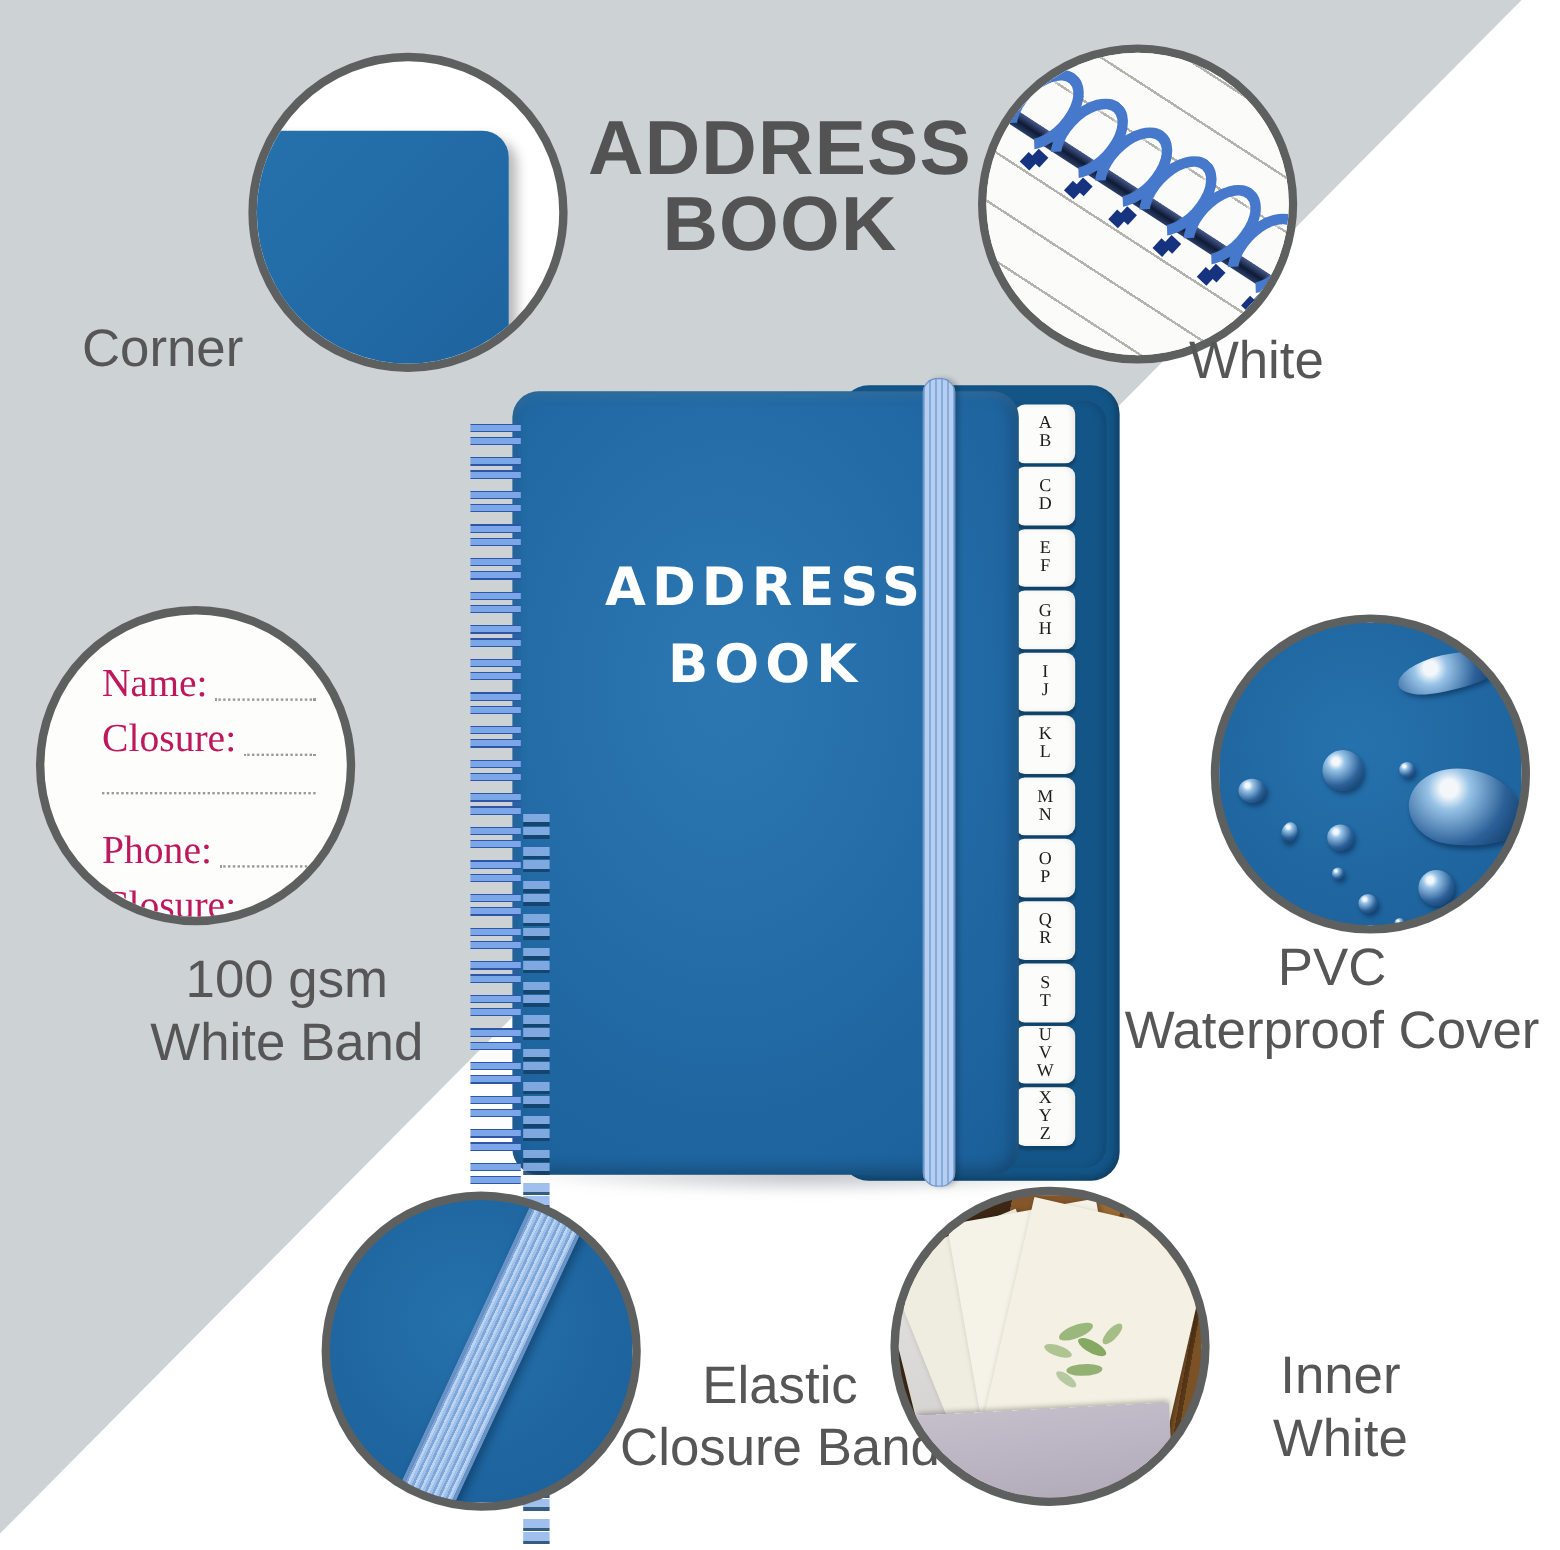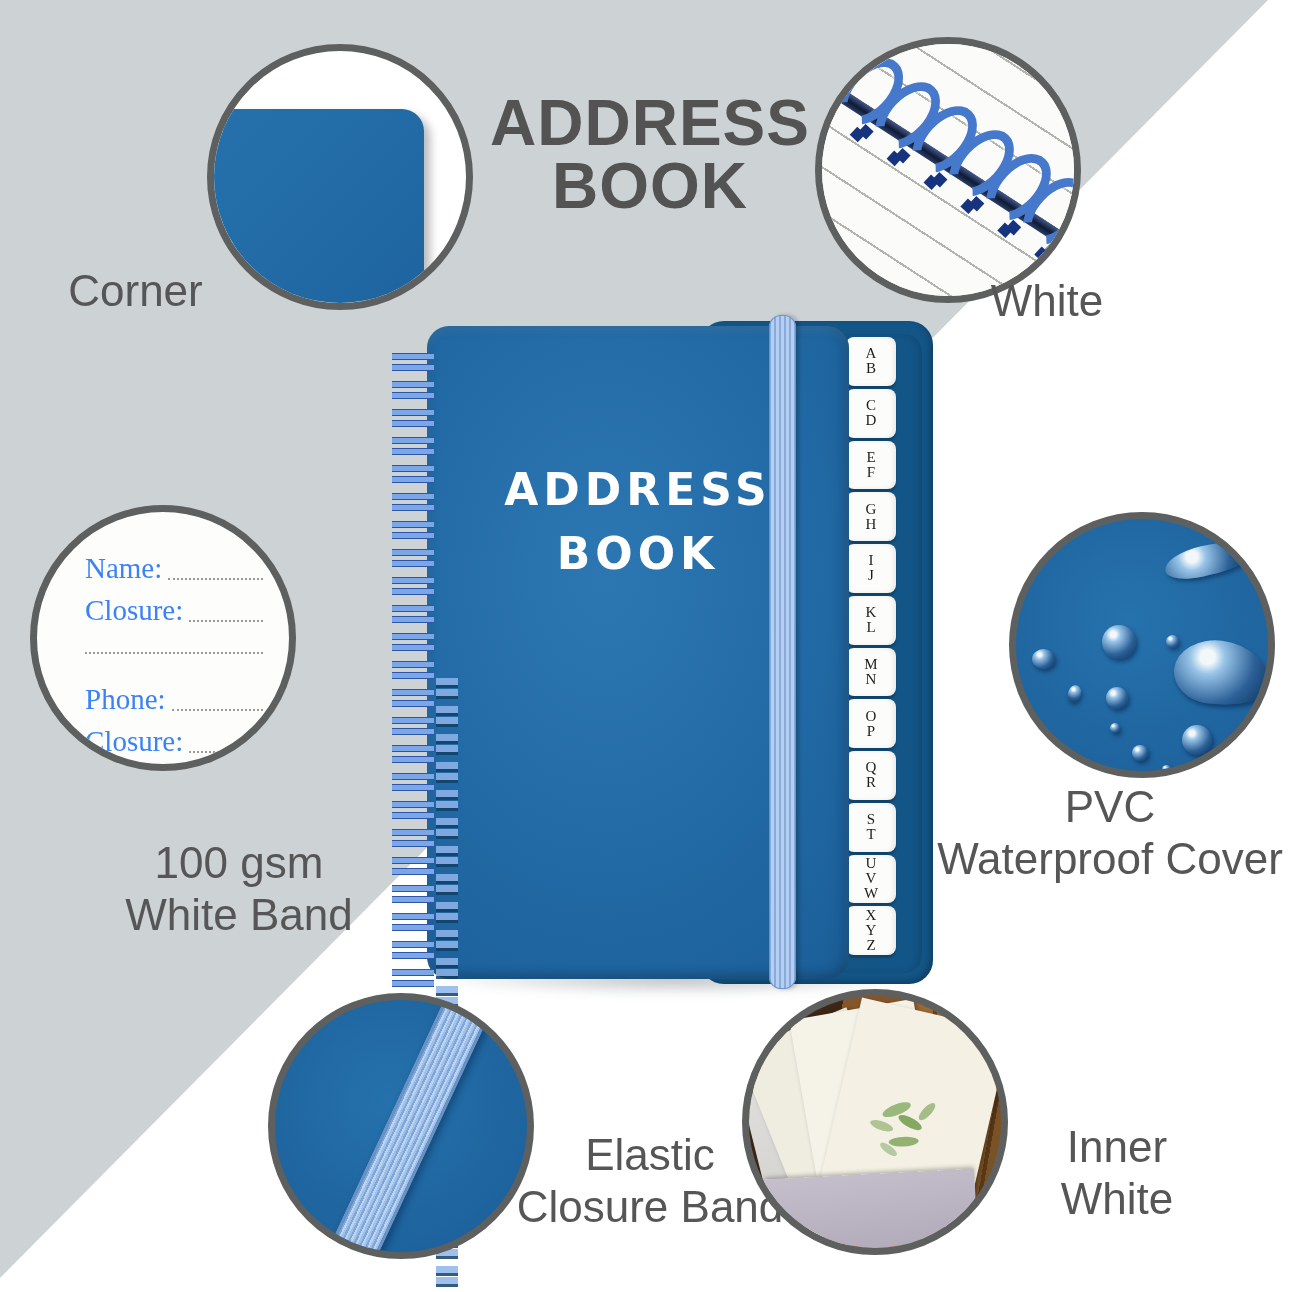--- a/index.html
+++ b/index.html
@@ -42,21 +42,21 @@
     box-sizing:border-box;transform:rotate(10deg);
     box-shadow:inset 0 3px 2px rgba(255,255,255,.55);
   }
   .tw-loop::before{content:"";position:absolute;left:-9px;bottom:-16px;width:11px;height:11px;background:#16337f;}
   .tw-loop::after{content:"";position:absolute;right:-9px;bottom:-16px;width:11px;height:11px;background:#16337f;}
   
   .paper-bubble{left:30px;top:505px;background:#fdfdfc;}
   .paper-fields{
     position:absolute;left:0;top:0;width:100%;height:100%;
     padding:40px 26px 0 48px;box-sizing:border-box;
-    font-family:"Liberation Serif",serif;font-size:29px;color:#3b82f6;
+    font-family:"Liberation Serif",serif;font-size:33px;color:#be185d;
   }
   .field-row{display:flex;align-items:flex-end;margin-bottom:9px;}
   .field-row .dots{flex:1;border-bottom:2px dotted #9a9a98;margin:0 0 5px 6px;height:1px;}
   .row-gap{margin-top:24px;}
   
   .pvc-bubble{left:1009px;top:512px;background:radial-gradient(90% 90% at 45% 40%,#2672ad,#1e639d 70%,#1a5a92);}
   .drop{
     position:absolute;border-radius:50%;
     background:radial-gradient(circle at 33% 28%,rgba(255,255,255,.95) 0 9%,rgba(165,205,238,.9) 22%,rgba(45,95,150,.85) 60%,rgba(8,40,78,.92));
     box-shadow:2px 3px 4px rgba(0,20,50,.45);
@@ -101,21 +101,21 @@
   .leaf3{left:36px;top:116px;width:24px;height:9px;background:#aec493;transform:rotate(10deg);}
   .leaf4{left:58px;top:126px;width:30px;height:10px;background:#93b172;transform:rotate(-12deg);}
   .leaf5{left:78px;top:92px;width:22px;height:9px;background:#a5bd86;transform:rotate(-55deg);}
   .leaf6{left:50px;top:138px;width:20px;height:8px;background:#b7c9a0;transform:rotate(28deg);}
   
   .caption{
     position:absolute;color:#565656;font-size:44px;line-height:52px;text-align:center;
   }
   .cap-round{left:28px;top:265px;width:215px;}
   .cap-twin{left:922px;top:275px;width:250px;}
-  .cap-paper{left:88px;top:837px;width:302px;}
+  .cap-paper{left:88px;top:791px;width:302px;}
   .cap-pvc{left:918px;top:781px;width:384px;}
   .cap-elastic{left:495px;top:1129px;width:310px;}
   .cap-pocket{left:1012px;top:1121px;width:210px;}
   .main-title{
     position:absolute;left:430px;top:92px;width:440px;text-align:center;
     color:#535353;font-size:64px;line-height:63px;font-weight:bold;letter-spacing:1px;
   }
   
   .book-shadow{
     position:absolute;left:428px;top:962px;width:495px;height:34px;

